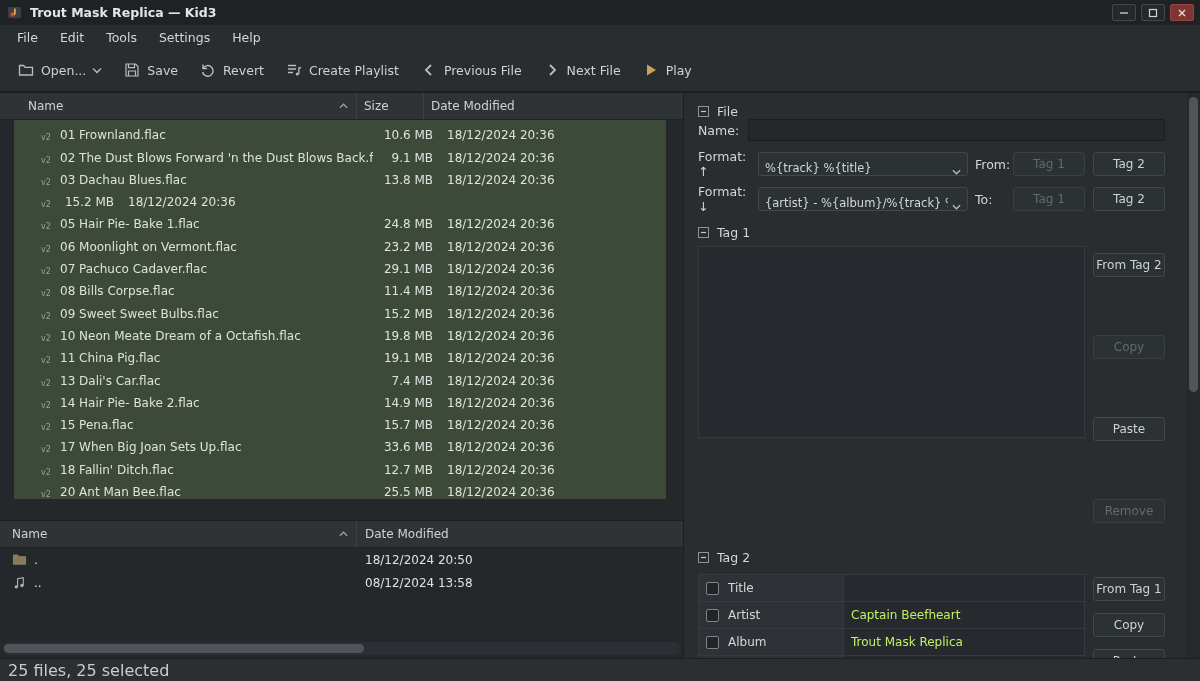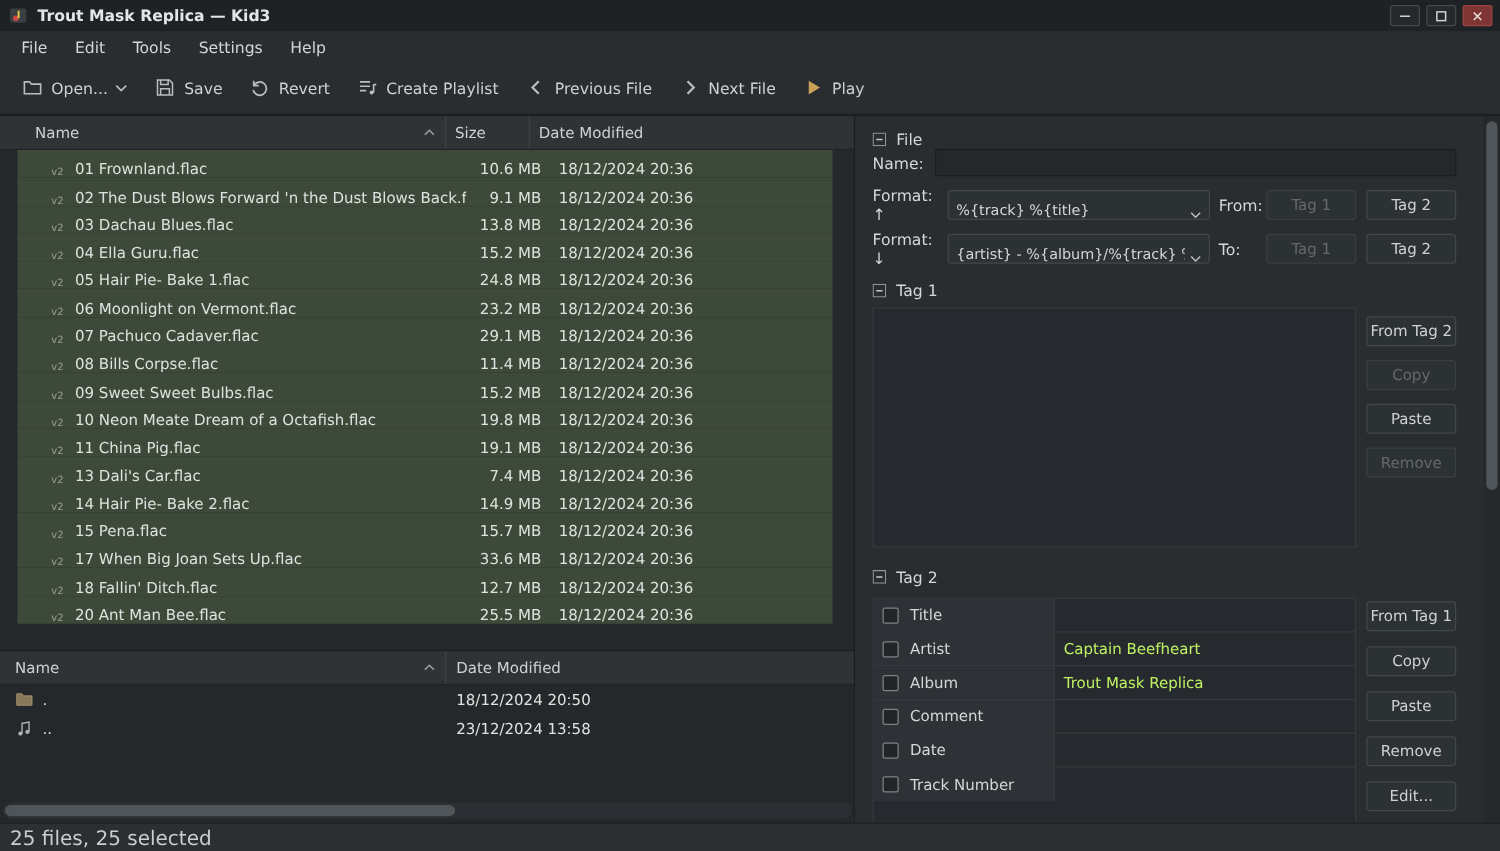--- a/index.html
+++ b/index.html
@@ -94,21 +94,21 @@
   .fromto { width:45px; padding-left:7px; }
   .btn { width:72px; height:24px; flex:none; background:#2c3134; border:1px solid #42474b; border-radius:3px;
     color:#ced2d3; font:inherit; font-size:12px; cursor:default; }
   .row .btn + .btn { margin-left:8px; }
   .btn.disabled { color:#64696d; border-color:#3a3f42; }
   .sh-tag1 { margin-top:13px; }
   .tag-body { display:flex; margin-top:6px; }
   .tag-frame { width:387px; border:1px solid #36393d; background:#26292d; }
   .tag1-frame { height:192px; }
   .tag-buttons { width:72px; margin-left:8px; display:flex; flex-direction:column; }
-  .tag1-buttons { padding-top:7px; }
+  .tag1-buttons { padding-top:7px;gap:47px; }
   .tag1-buttons .btn { margin-bottom:11px; }
   .sh-tag2 { margin-top:15px; }
   .tag2-body { margin-top:9px; }
   .tag2-frame { display:flex; flex-direction:column; }
   .t2row { height:27px; display:flex; border-bottom:1px solid #36393d; }
   .t2row:last-child { border-bottom:none; }
   .t2name { width:145px; background:#2e3236; border-right:1px solid #36393d; display:flex; align-items:center; font-size:12px; }
   .checkbox { width:13px; height:13px; border:1px solid #7d8387; border-radius:2px; background:#222528;
     margin:0 9px 0 7px; flex:none; }
   .t2val { flex:1; display:flex; align-items:center; padding-left:7px; font-size:12px; color:#bef264; }
@@ -275,21 +275,20 @@
             <span class="badge">v2</span>
             <span class="fname">03 Dachau Blues.flac</span>
             <span class="fsize">13.8 MB</span>
             <span class="fdate">18/12/2024 20:36</span>
           </span>
         </div>
         <div class="frow sel">
           <span class="indent"></span>
           <span class="hl">
             <span class="badge">v2</span>
-            <span class="fname">04 Ella Guru.flac</span>
             <span class="fsize">15.2 MB</span>
             <span class="fdate">18/12/2024 20:36</span>
           </span>
         </div>
         <div class="frow sel">
           <span class="indent"></span>
           <span class="hl">
             <span class="badge">v2</span>
             <span class="fname">05 Hair Pie- Bake 1.flac</span>
             <span class="fsize">24.8 MB</span>
@@ -436,21 +435,21 @@
           <div class="dnamecol">
             <span class="icon dicon">
               <svg viewBox="0 0 16 16" width="15" height="15">
                 <path d="M6 12.5V4l6-1.2V11" stroke="#aab0b3" stroke-width="1.2" fill="none"></path>
                 <circle cx="4.6" cy="12.6" r="1.8" fill="#aab0b3"></circle>
                 <circle cx="10.6" cy="11.2" r="1.8" fill="#aab0b3"></circle>
               </svg>
             </span>
             <span>..</span>
           </div>
-          <span class="ddate">23/12/2024 13:58</span>
+          <span class="ddate">08/12/2024 13:58</span>
         </div>
       </div>
     <div class="hscroll">
         <div class="hthumb"></div>
       </div>
   </div>
 </div>
 
 <div class="right-pane">
 

